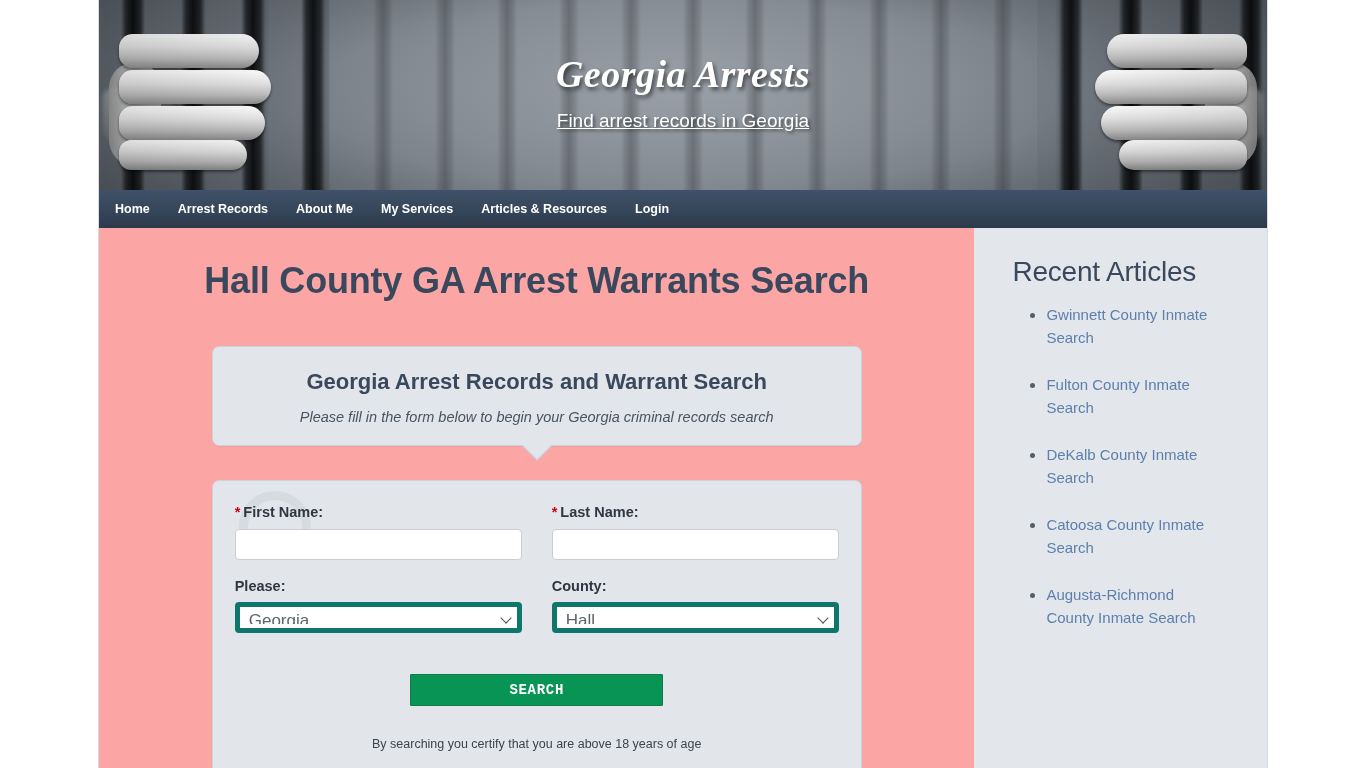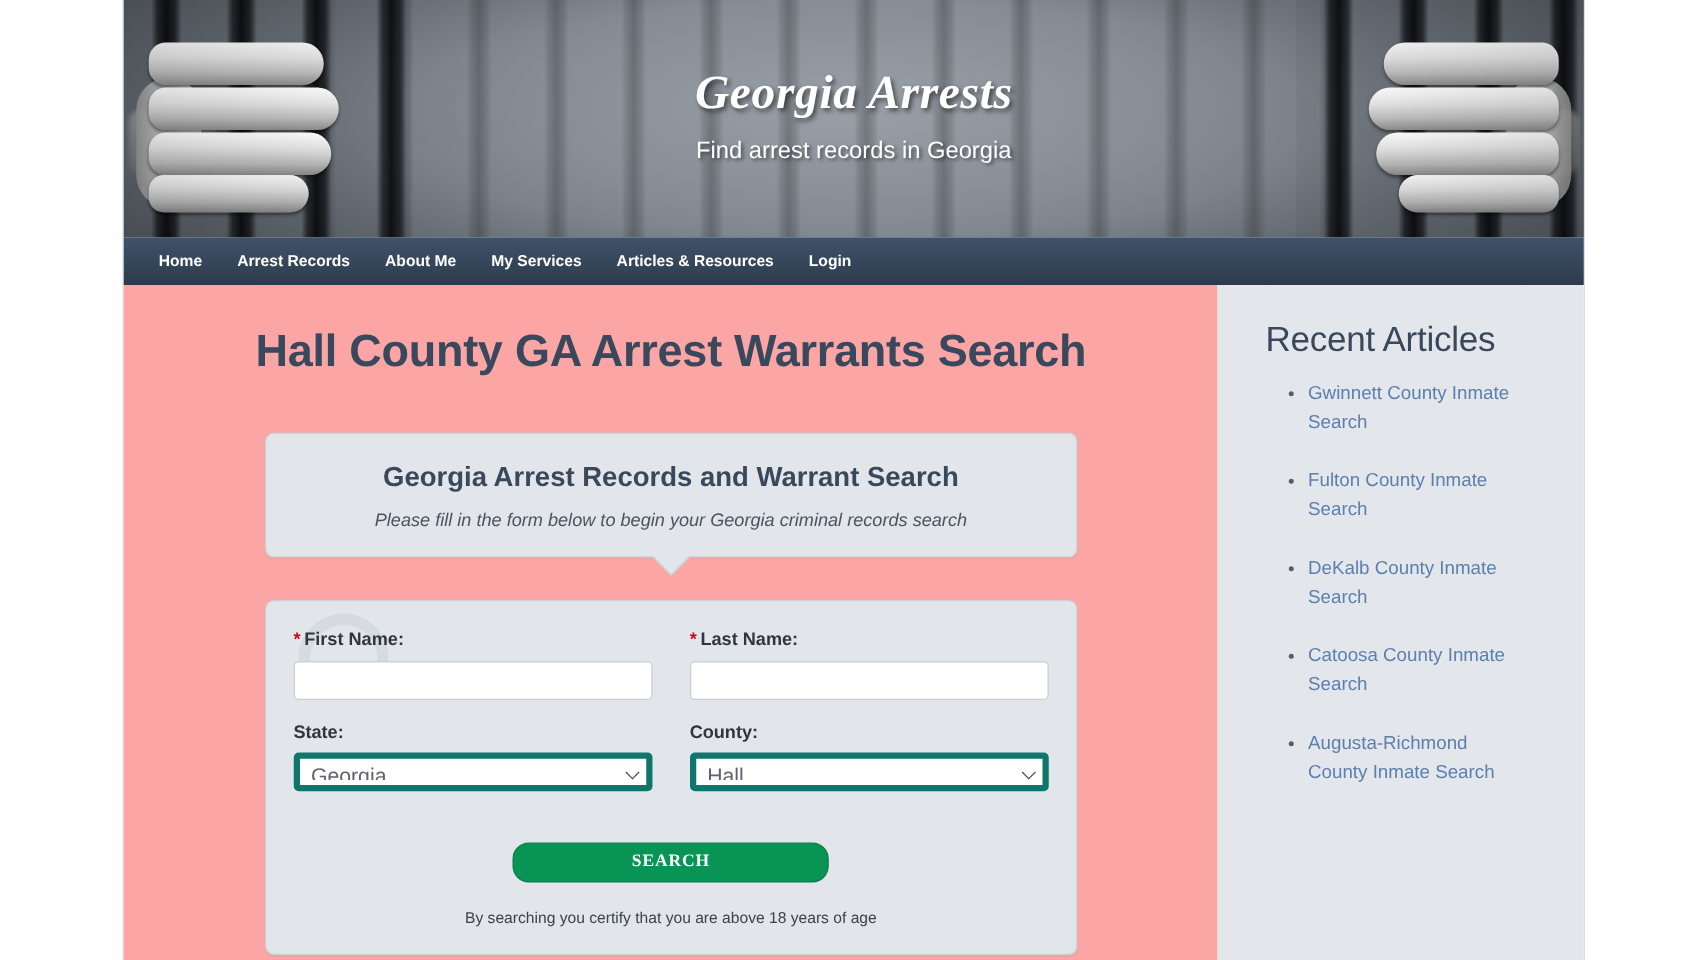--- a/index.html
+++ b/index.html
@@ -126,30 +126,31 @@
     letter-spacing: 0.5px;
     color: #ffffff;
     text-shadow: 2px 3px 4px rgba(0,0,0,0.55);
   }
   .site-tagline {
     margin: 14px 0 0 0;
     font-family: "Liberation Sans", sans-serif;
     font-size: 19px;
     color: #ffffff;
     text-shadow: 2px 2px 3px rgba(0,0,0,0.5);
+    text-decoration: underline;
   }
 
   
   .navbar {
     position: relative;
     height: 38px;
     background: linear-gradient(180deg, #3f5269 0%, #36465a 55%, #2c3a4b 100%);
     display: flex;
     align-items: center;
-    padding-left: 14px;
+    padding-left: 2px;
     z-index: 6;
   }
   .nav-item {
     color: #ffffff;
     font-size: 12.5px;
     font-weight: bold;
     padding: 11px 14px;
     text-decoration: none;
     white-space: nowrap;
     line-height: 1;
@@ -321,31 +322,31 @@
     transform: rotate(45deg);
   }
 
   .search-btn {
     display: block;
     width: 253px;
     height: 32px;
     margin: 22px auto 0 auto;
     background: #089455;
     border: 1px solid #0a7d49;
-    border-radius: 13px;
+    border-radius: 1px;
     color: #ffffff;
     font-size: 14px;
     font-weight: bold;
     letter-spacing: 0.7px;
-    font-family: Liberation Serif, serif;
+    font-family: Liberation Mono, monospace;
     cursor: pointer;
   }
 
   .disclaimer {
-    margin: 21px 0 0 0;
+    margin: 31px 0 0 0;
     text-align: center;
     font-size: 12.5px;
     color: #3c434b;
   }
 
   
   .side-title {
     margin: 0 0 12px 0;
     font-size: 28px;
     font-weight: normal;
@@ -444,21 +445,21 @@
             </div>
 
             <div class="field-row">
               <div class="field-label">
                 <span class="req">*</span><span>Last Name:</span>
               </div>
               <input class="text-input" type="text" value="" style="">
             </div>
 
             <div class="field-row">
-              <div class="field-label">State:</div>
+              <div class="field-label">Please:</div>
               <div class="select-wrap">
                 <select class="select-input">
                   <option>Georgia</option>
                 </select>
                 <span class="select-chevron"></span>
               </div>
             </div>
 
             <div class="field-row">
               <div class="field-label">County:</div>

